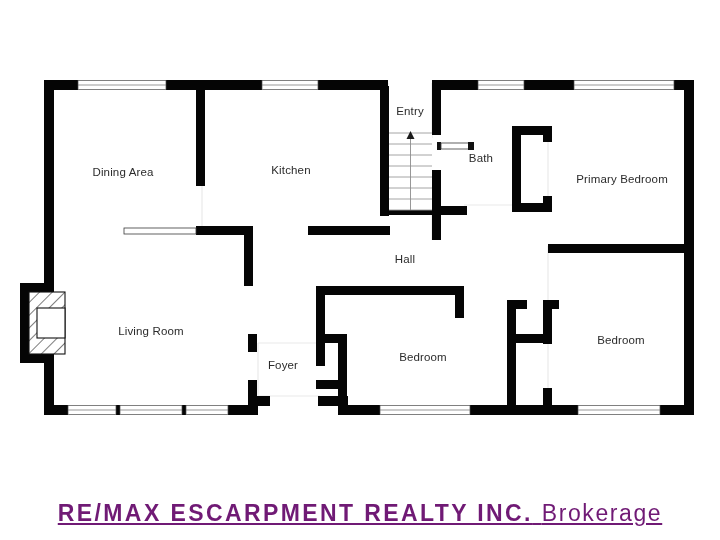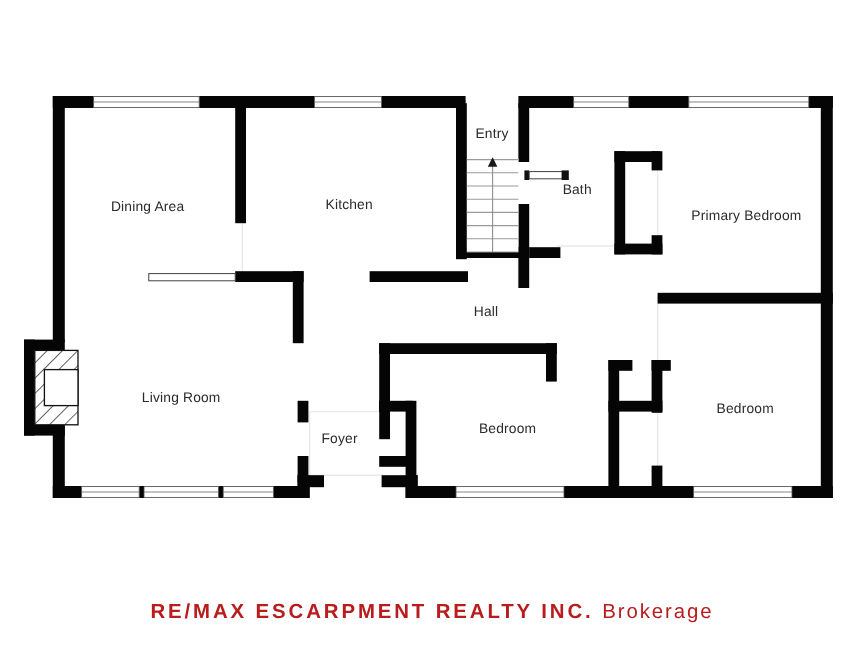--- a/index.html
+++ b/index.html
@@ -44,26 +44,27 @@
     text-anchor: middle;
     dominant-baseline: middle;
     letter-spacing: 0.15px;
   }
   .wm-brand {
     position: absolute;
     left: 0; right: 0;
     top: 500px;
     text-align: center;
     font-family: "Liberation Sans", sans-serif;
-    font-size: 17px;
+    font-size: 23px;
     letter-spacing: 2.4px;
-    color: #b91c1c;
+    color: #701a75;
     font-weight: 700;
     white-space: nowrap;
     user-select: none;
+    text-decoration: underline;
   }
   .wm-brand .wm-sub-brand { font-weight: 400; letter-spacing: 1.6px; }
   .wm-disclaimer {
     position: absolute;
     left: 0; right: 0;
     top: 516px;
     text-align: center;
     font-family: "Liberation Sans", sans-serif;
     font-size: 8.2px;
     color: #8b8b8b;

